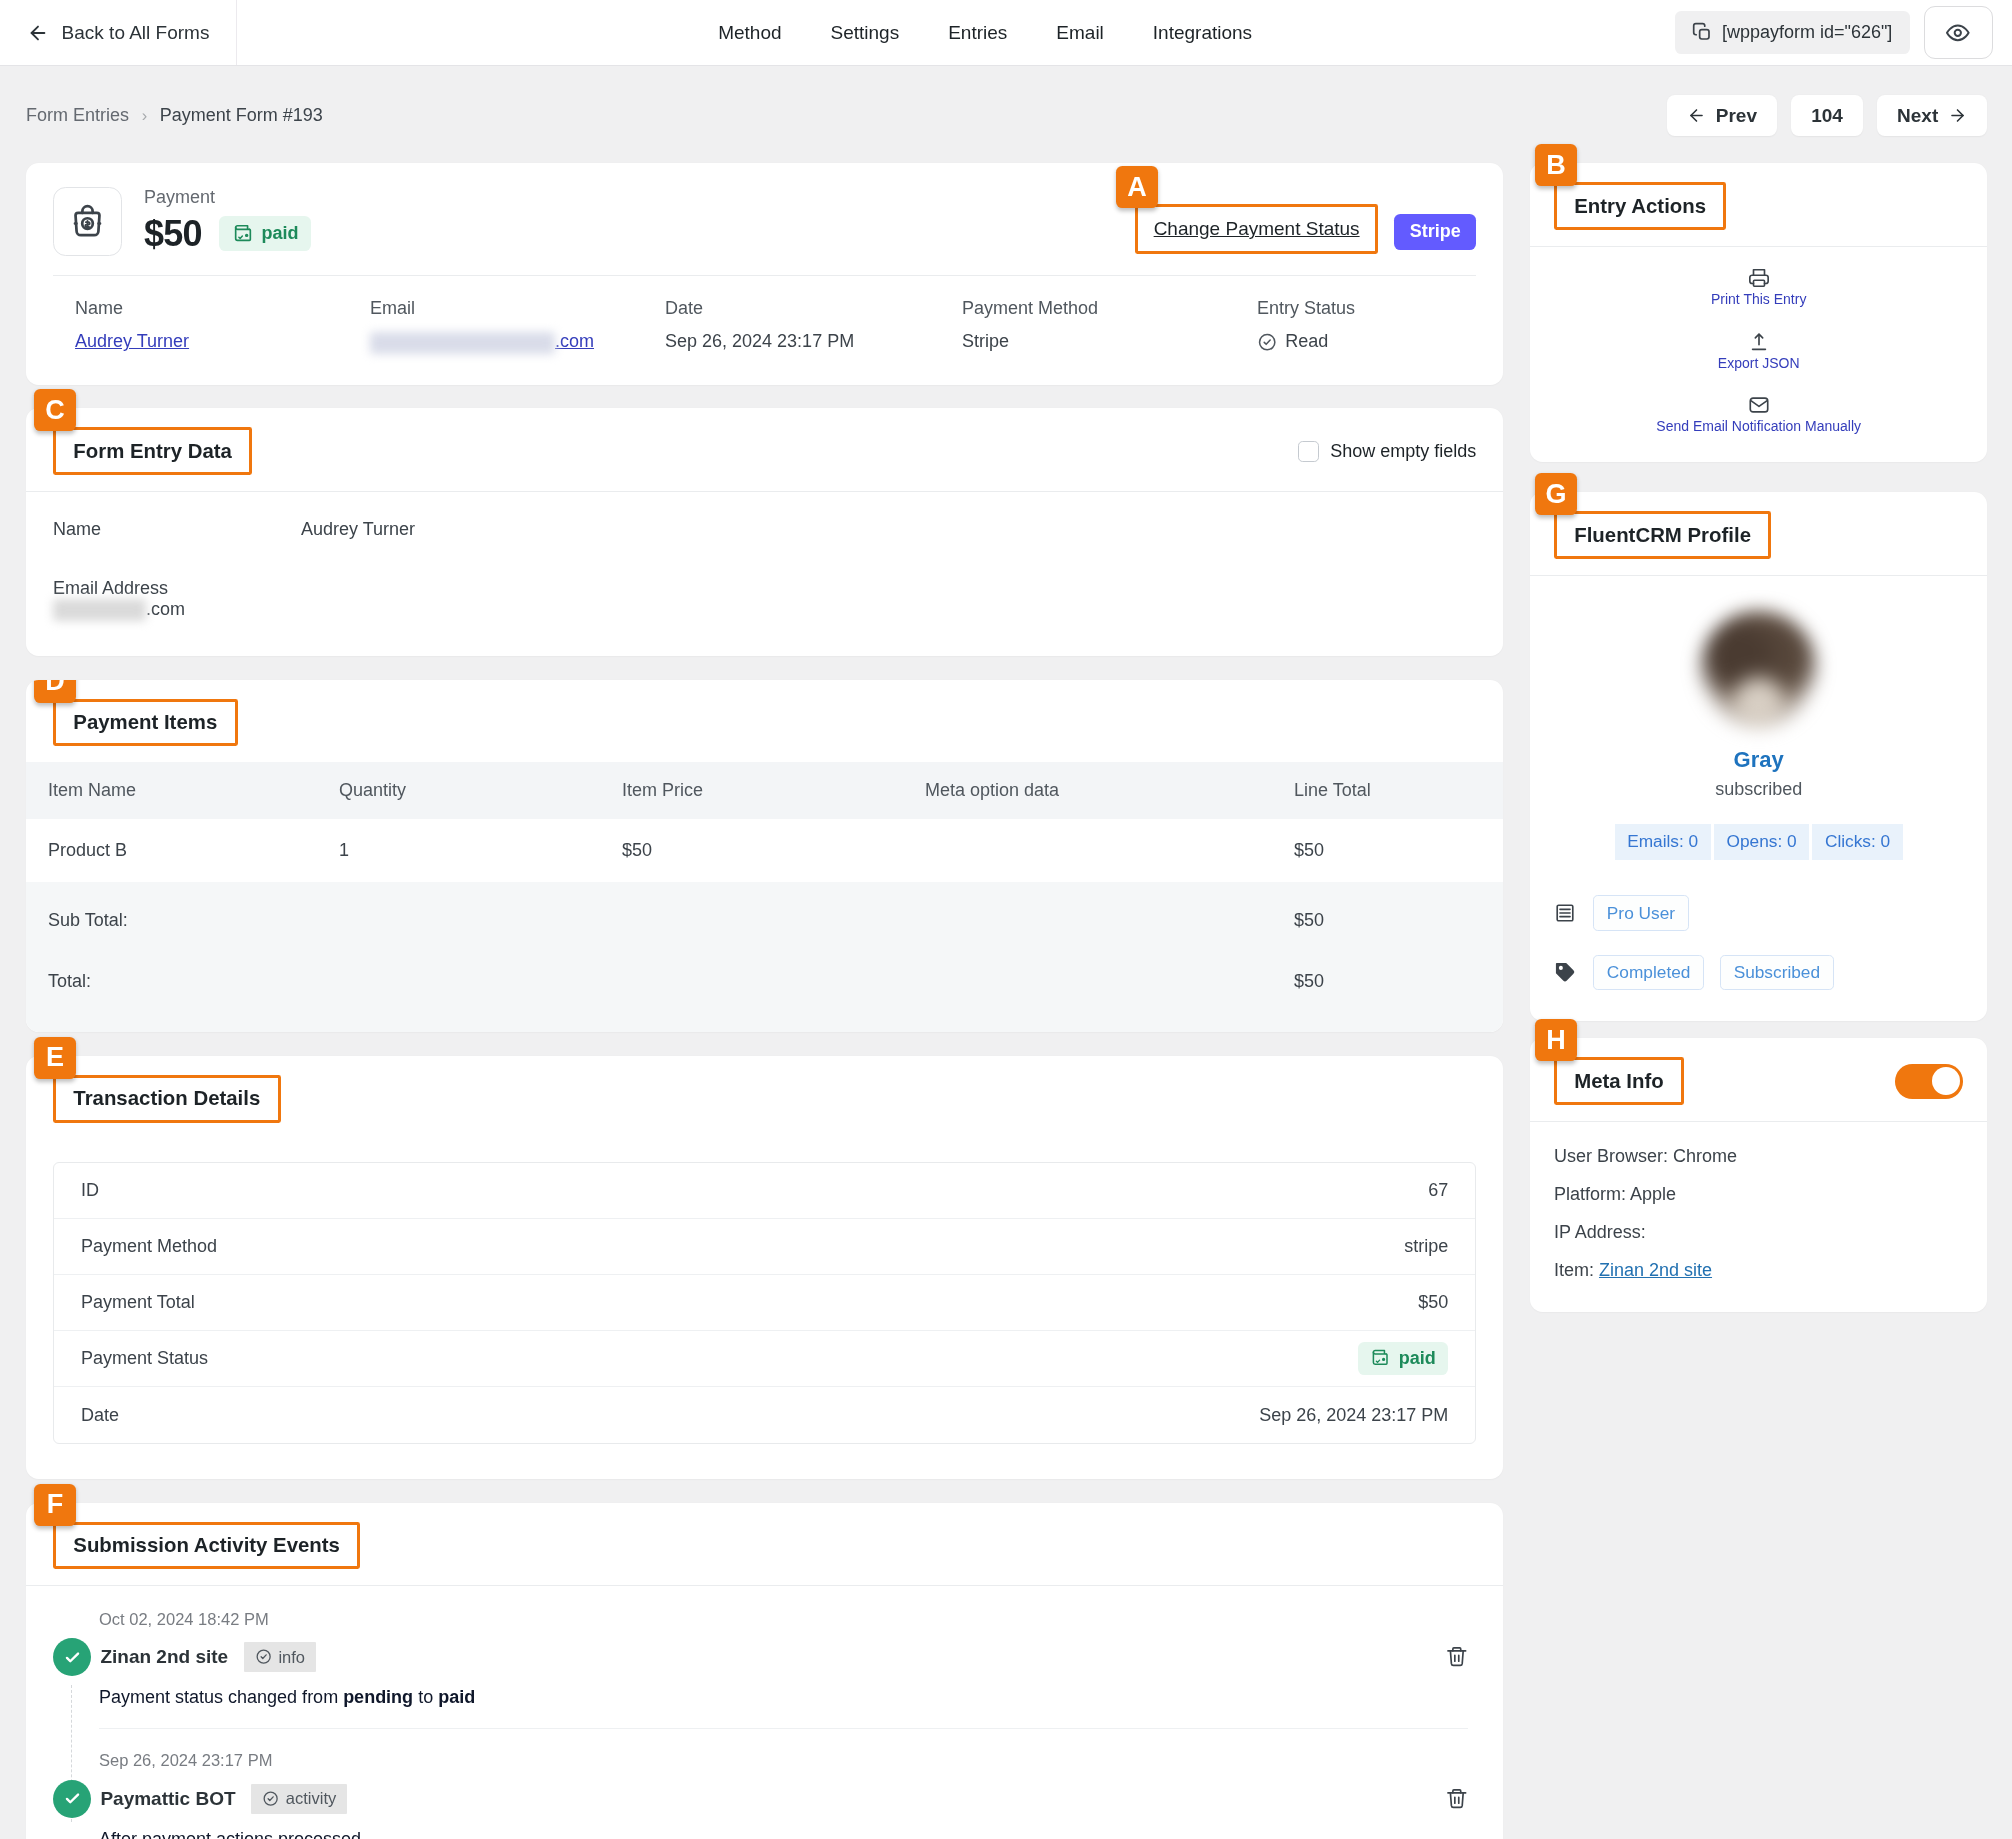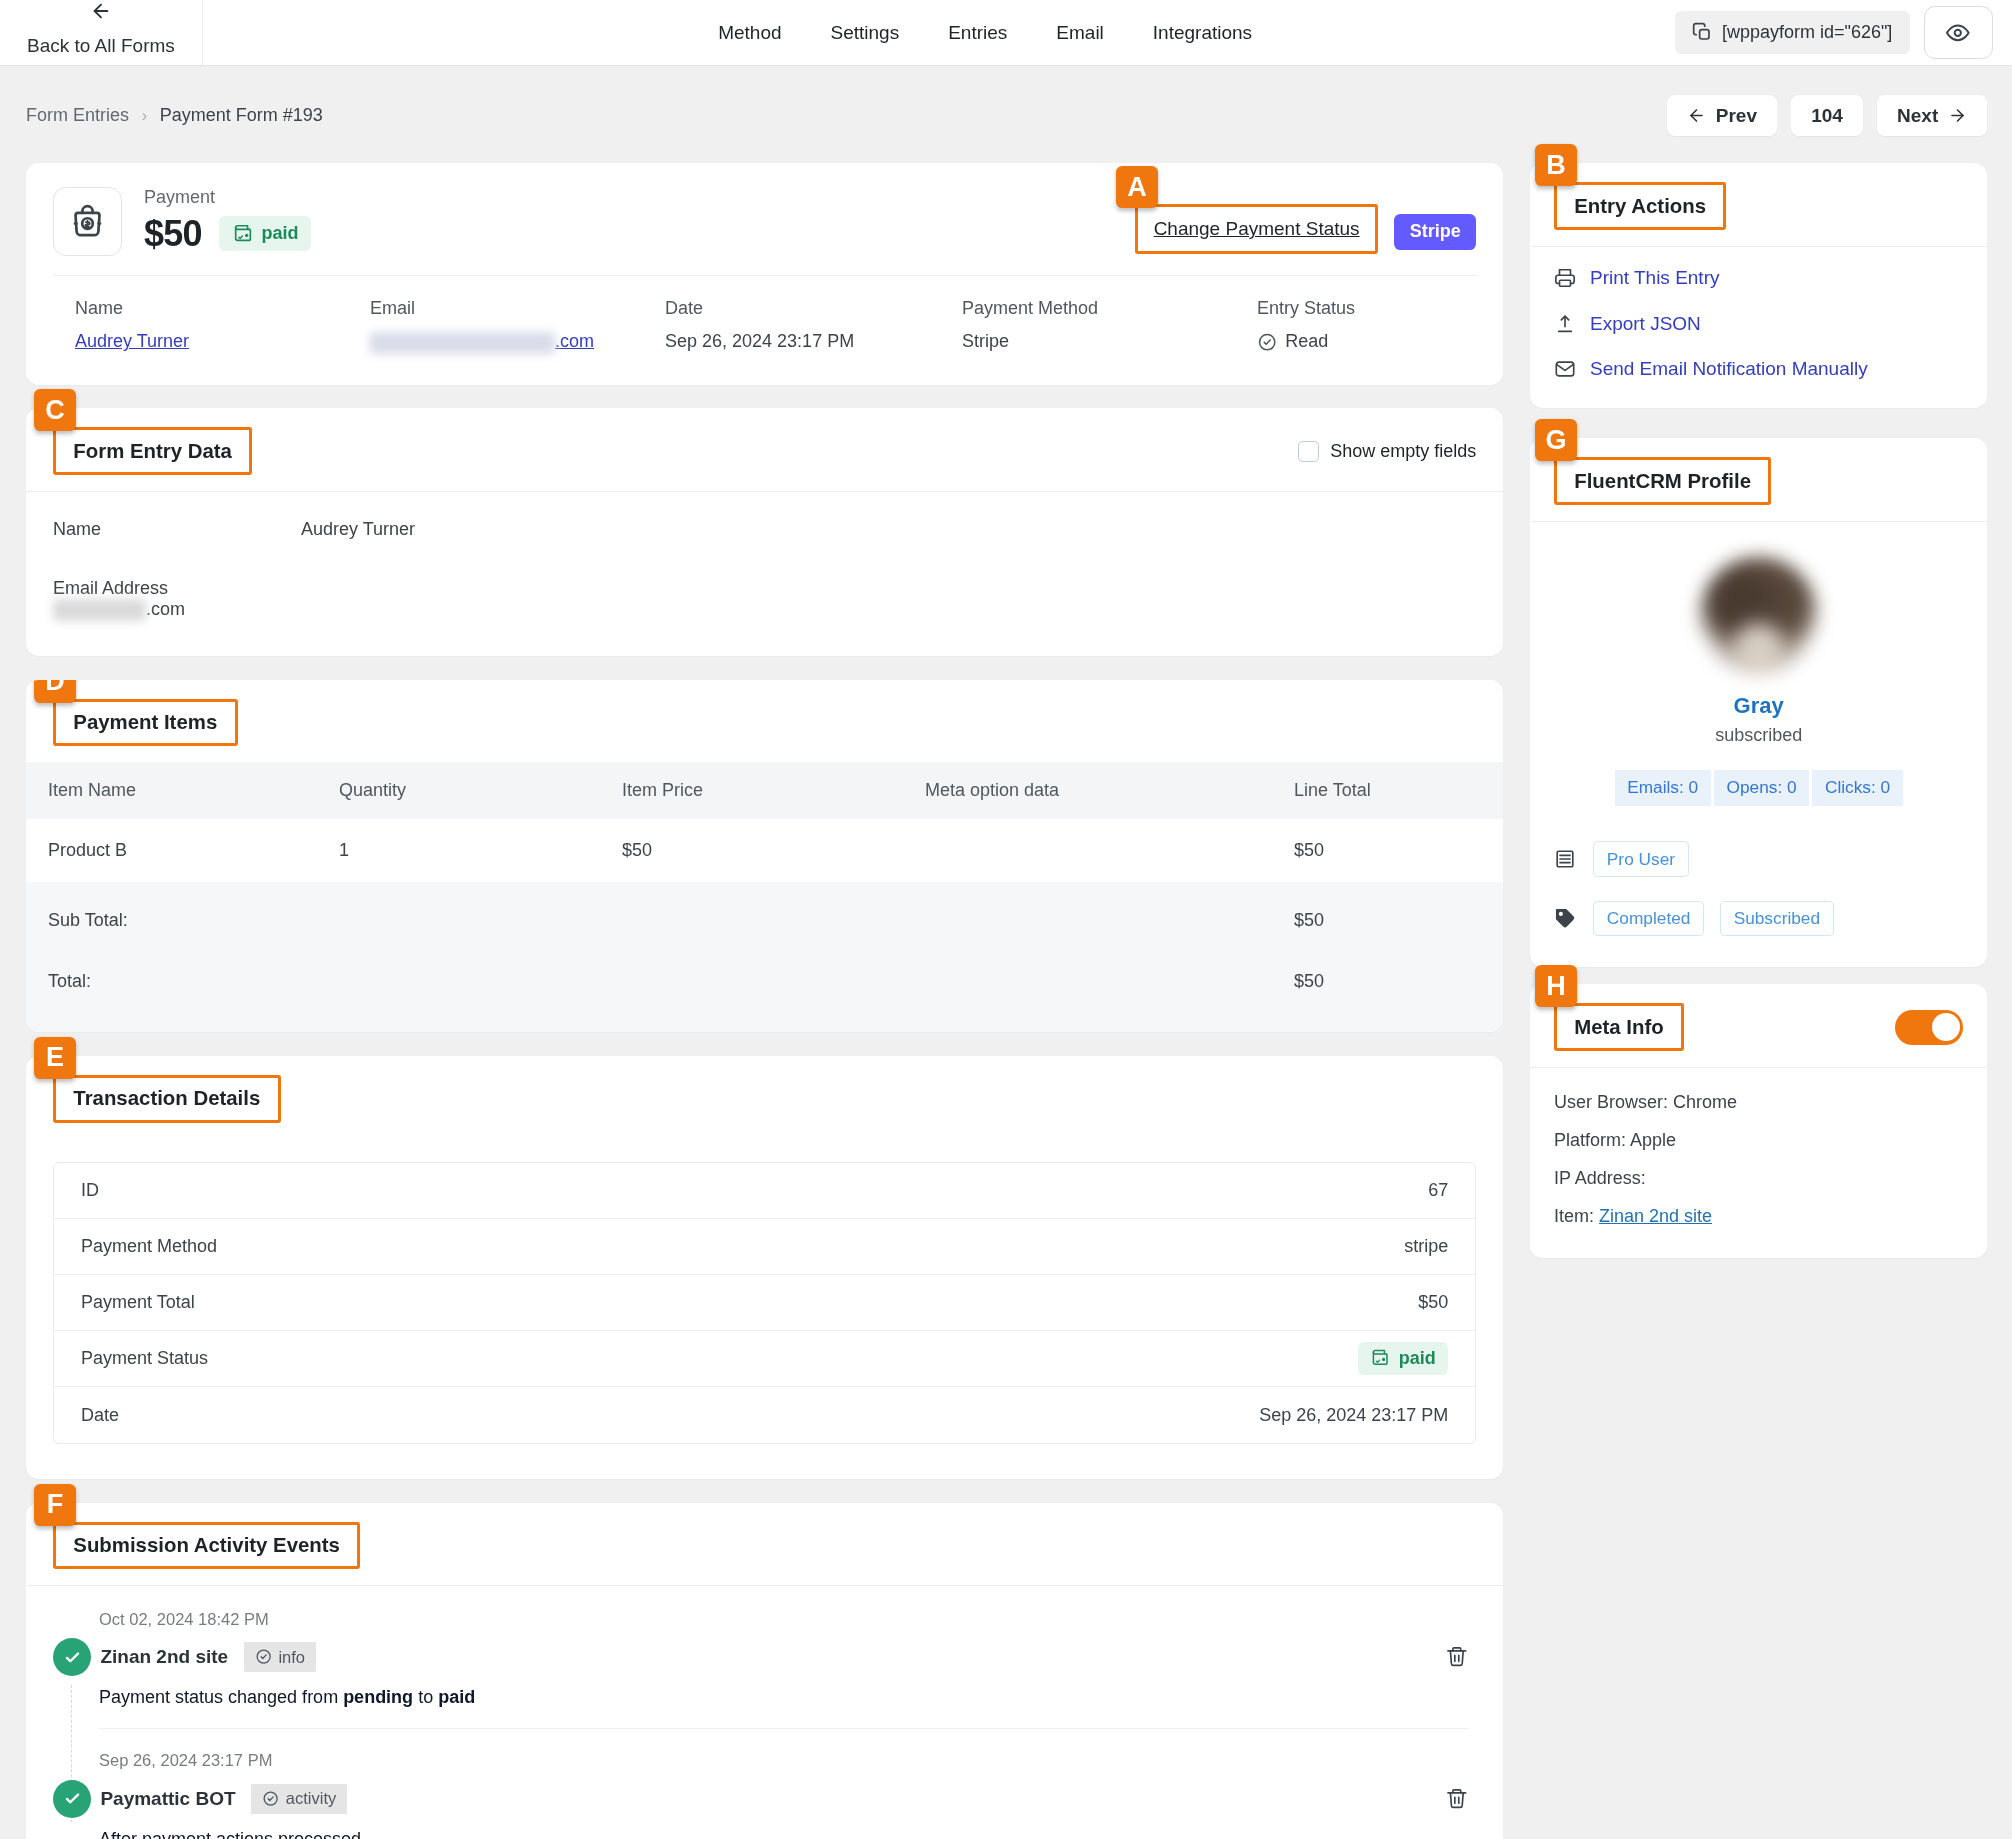--- a/index.html
+++ b/index.html
@@ -6,21 +6,21 @@
   html,body { width:2013px; height:1840px; overflow:hidden; }
   body {
     font-family:"Liberation Sans","DejaVu Sans",sans-serif;
     background:#f0f0f1; color:#3c434a; font-size:18px;
   }
   svg { display:block; }
 
   
   .topbar { height:66px; background:#fff; border-bottom:0.8px solid #e4e4e7;
     display:flex; align-items:center; position:relative; }
-  .topbar-left { display:flex; align-items:center; gap:12.6px; padding:0 27px; height:100%;flex-direction:column; }
+  .topbar-left { display:flex; align-items:center; gap:12.6px; padding:0 27px; height:100%; }
   .topbar-divider { width:0.8px; height:100%; background:#eceaee; }
   .back-label { font-size:19px; font-weight:500; color:#2c3338; }
   .topnav { position:absolute; left:50%; top:0; height:100%; transform:translateX(-54%);
     display:flex; align-items:center; gap:49px; }
   .topnav span { font-size:19px; font-weight:500; color:#1d2327; cursor:pointer; }
   .topbar-right { margin-left:auto; display:flex; align-items:center; gap:14px; padding-right:20.4px; }
   .shortcode-pill { background:#f0f0f1; border-radius:6.3px; padding:11px 17.3px;
     display:flex; align-items:center; gap:9.4px; color:#2c3338; font-size:18px; }
   .eye-btn { width:69px; height:53px; background:#fff; border:0.8px solid #dcdcde; border-radius:11px;
     display:flex; align-items:center; justify-content:center; }
@@ -124,22 +124,22 @@
     padding:5.5px 11px; display:flex; align-items:center; gap:6.3px; }
   .ev-trash { margin-left:auto; color:#3c434a; cursor:pointer; }
   .ev-desc { margin-left:46px; margin-top:11px; color:#0f172a; font-size:18px; }
   .ev-desc b { font-weight:700; }
   .ev-divider { border-bottom:0.8px solid #eef0f2; margin:20.4px 0 22px 46px; }
 
   
   .side .card { margin-bottom:0; }
   .ea-head { padding:19px 23.6px 15.7px 23.6px; border-bottom:0.8px solid #eaecee; }
   .ea-list { padding:20.4px 23.6px 28px 23.6px; display:flex; flex-direction:column; gap:23.6px; }
-  .ea-item { display:flex; align-items:center; gap:14px; font-size:19px; font-weight:500;
-    color:#343dbb; cursor:pointer; }
+  .ea-item { display:flex; align-items:center; gap:2px; font-size:14px; font-weight:500;
+    color:#343dbb; cursor:pointer;flex-direction:column; }
   .ea-item .ic { color:#3c434a; }
 
   .crm-card { margin-top:30px; }
   .crm-body { padding:23.6px 23.6px 31px 23.6px; text-align:center; }
   .avatar { width:119px; height:119px; border-radius:50%; margin:11px auto 17.3px auto;
     background:
       radial-gradient(circle at 50% 78%, #d8cfc4 0 16%, rgba(216,207,196,0) 30%),
       radial-gradient(circle at 32% 38%, #4a3b31 0 22%, rgba(74,59,49,0) 45%),
       radial-gradient(circle at 68% 38%, #57473b 0 22%, rgba(87,71,59,0) 45%),
       radial-gradient(circle at 50% 30%, #6e5d50 0 30%, rgba(110,93,80,0) 55%),

